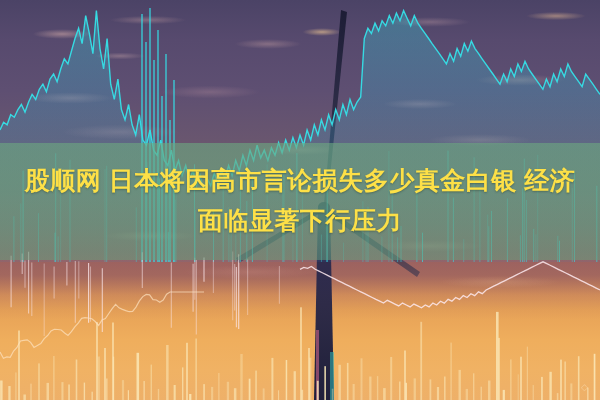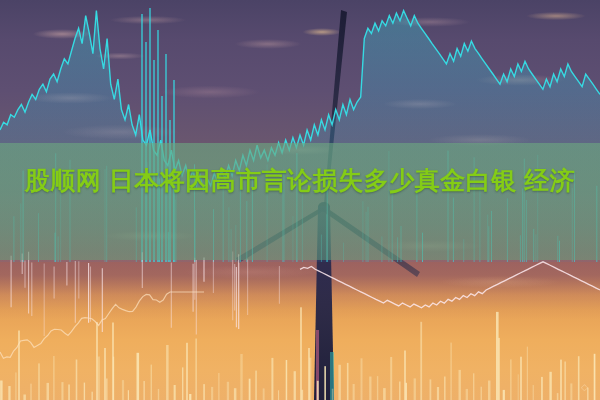--- a/index.html
+++ b/index.html
@@ -92,21 +92,21 @@
         rgba(104,158,122,0.55) 100%);
   }
 
   
   .headline {
     position: absolute;
     left: 0;
     top: 160px;
     width: 600px;
     text-align: center;
-    color: #84cc16;
+    color: #fde047;
     font-size: 25px;
     font-weight: bold;
     line-height: 40px;
     letter-spacing: 0.5px;
     text-shadow: 0 1px 2px rgba(40,60,50,0.45);
     white-space: nowrap;
   }
   .headline .ln { display: block; }
 
   .watermark {
@@ -366,17 +366,18 @@
         <line x1="142.3" y1="252.2" x2="142.3" y2="288.1" stroke="#fde9ee" stroke-width="1.1" opacity="0.54"></line>
         <line x1="28.6" y1="251.8" x2="28.6" y2="313.5" stroke="#fde9ee" stroke-width="1.1" opacity="0.61"></line>
         <path d="M 0 352 L 3.4 358.2 L 6.8 356.9 L 10.2 357.3 L 13.6 351.0 L 17.0 347.5 L 20.4 341.0 L 23.8 340.3 L 27.2 339.8 L 30.6 342.3 L 34.0 347.4 L 37.4 345.4 L 40.8 343.6 L 44.2 338.6 L 47.6 335.5 L 51.0 331.0 L 54.4 329.3 L 57.8 329.5 L 61.2 330.0 L 64.6 333.0 L 68.0 335.5 L 71.4 331.7 L 74.8 326.9 L 78.2 323.1 L 81.6 318.3 L 85.0 317.6 L 88.4 318.0 L 91.8 318.7 L 95.2 321.5 L 98.6 325.4 L 102.0 320.0 L 105.4 318.5 L 108.8 313.5 L 112.2 308.7 L 115.6 304.3 L 119.0 307.8 L 122.4 309.4 L 125.8 310.6 L 129.2 311.7 L 132.6 311.4 L 136.0 307.1 L 139.4 300.9 L 142.8 296.6 L 146.2 294.4 L 149.6 294.9 L 153.0 299.7 L 156.4 300.0 L 159.8 302.2 L 163.2 300.1 L 166.6 294.2 L 170.0 292.0 L 173.4 292.0 L 176.8 292.0 L 180.2 292.0 L 183.6 292.0 L 187.0 292.0 L 190.4 292.0 L 193.8 292.0 L 197.2 292.0 L 200.6 292.0 L 204.0 292.0" fill="none" stroke="#fde3c0" stroke-width="1.2" opacity="0.7"></path>
       </g>
   </svg>
 
   <div class="scrim"></div>
 
   <div class="headline">
     <span class="ln">股顺网 日本将因高市言论损失多少真金白银 经济</span>
+    <span class="ln">面临显著下行压力</span>
   </div>
 
   <div class="watermark">◇</div>
 
 </div>
 
 </body></html>

